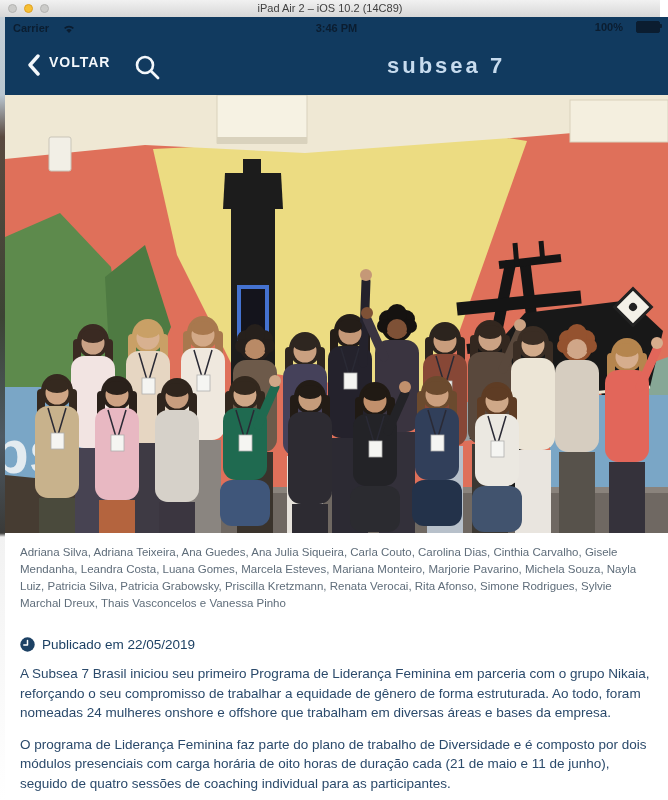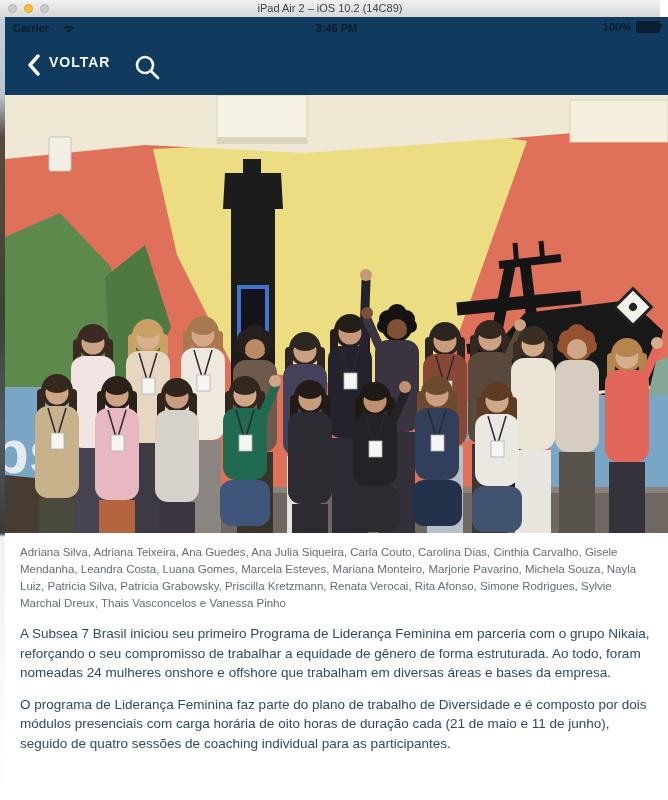--- a/index.html
+++ b/index.html
@@ -16,21 +16,21 @@
     font-size:11px;color:#3f3f3f;}
   
   .left-gutter{position:absolute;left:0;top:17px;width:5px;height:783px;
     background:linear-gradient(#c6d0d8 0px,#b9c6d0 78px,#5a4a40 120px,#3c4434 300px,
       #4e5a64 420px,#3a3a38 516px,#f2f2f2 520px,#ffffff 100%);}
   
   .statusbar{position:absolute;left:5px;top:17px;width:663px;height:23px;background:var(--navy,#113a5f);
     color:#0b1d30;font-size:11px;}
   .sb-left{position:absolute;left:8px;top:5px;display:flex;align-items:center;gap:13px;font-weight:bold;}
   .sb-time{position:absolute;left:0;width:100%;top:5px;text-align:center;font-weight:bold;}
-  .sb-right{position:absolute;right:8px;top:4px;display:flex;align-items:flex-end;gap:5px;font-weight:bold;}
+  .sb-right{position:absolute;right:8px;top:4px;display:flex;align-items:flex-end;gap:13px;font-weight:bold;}
   .battery{width:22px;height:10px;border:1px solid #0b1d30;border-radius:2px;background:#0b1d30;position:relative;}
   .battery:after{content:"";position:absolute;right:-3px;top:2px;width:2px;height:4px;background:#0b1d30;border-radius:0 1px 1px 0;}
   
   .navbar{position:absolute;left:5px;top:40px;width:663px;height:55px;background:var(--navy,#113a5f);}
   .back{position:absolute;left:22px;top:14px;display:flex;gap:9px;cursor:pointer;}
   .back-label{color:#f3f7fb;font-size:14px;font-weight:bold;letter-spacing:1px;}
   .search-btn{position:absolute;left:128px;top:13px;width:28px;height:28px;cursor:pointer;}
   .logo{position:absolute;left:382px;top:13px;color:#c7dbee;font-size:22px;font-weight:bold;
     letter-spacing:3px;}
   
@@ -80,20 +80,21 @@
         <polyline points="11,2 3,11 11,20" fill="none" stroke="#f3f7fb" stroke-width="3.4" stroke-linecap="round" stroke-linejoin="round"></polyline>
       </svg>
       <span class="back-label">VOLTAR</span>
     </div>
     <div class="search-btn">
       <svg width="28" height="28" viewBox="0 0 28 28">
         <circle cx="12" cy="12" r="8" fill="none" stroke="#f3f7fb" stroke-width="2.6"></circle>
         <line x1="18" y1="18" x2="25" y2="25" stroke="#f3f7fb" stroke-width="2.8" stroke-linecap="round"></line>
       </svg>
     </div>
+    <div class="logo">subsea 7</div>
   </div>
 
   <div class="photo">
     <svg id="photo-svg" width="663" height="438" viewBox="0 0 663 438">
 
       <rect x="0" y="0" width="663" height="438" fill="#df705a"></rect>
 
       <polygon points="148,54 470,38 522,46 430,305 228,272 172,160" fill="#ecdc82"></polygon>
 
       <polygon points="0,142 55,118 106,172 120,262 95,332 0,332" fill="#5d8a4c"></polygon>
@@ -368,17 +369,24 @@
             <rect x="486" y="346" width="13" height="16" fill="#f5f5f2" stroke="#b0b0ae" stroke-width="0.8"></rect>
             <circle cx="492" cy="306" r="11.5" fill="#cfa888"></circle>
             <ellipse cx="492" cy="299" rx="12" ry="7" fill="#5e3c24"></ellipse>
           </g>
         </g>
     </svg>
   </div>
 
   <div class="article">
     <div class="caption">Adriana Silva, Adriana Teixeira, Ana Guedes, Ana Julia Siqueira, Carla Couto, Carolina Dias, Cinthia Carvalho, Gisele Mendanha, Leandra Costa, Luana Gomes, Marcela Esteves, Mariana Monteiro, Marjorie Pavarino, Michela Souza, Nayla Luiz, Patricia Silva, Patricia Grabowsky, Priscilla Kretzmann, Renata Verocai, Rita Afonso, Simone Rodrigues, Sylvie Marchal Dreux, Thais Vasconcelos e Vanessa Pinho</div>
+    <div class="meta">
+      <svg width="15" height="15" viewBox="0 0 15 15">
+        <circle cx="7.5" cy="7.5" r="7.2" fill="#1d4164"></circle>
+        <path d="M7.5 3.4 L7.5 8 L3.8 8" stroke="#ffffff" stroke-width="1.5" fill="none" stroke-linecap="round" stroke-linejoin="round"></path>
+      </svg>
+      <span class="meta-text">Publicado em 22/05/2019</span>
+    </div>
     <div class="para">A Subsea 7 Brasil iniciou seu primeiro Programa de Liderança Feminina em parceria com o grupo Nikaia, reforçando o seu compromisso de trabalhar a equidade de gênero de forma estruturada. Ao todo, foram nomeadas 24 mulheres onshore e offshore que trabalham em diversas áreas e bases da empresa.</div>
     <div class="para">O programa de Liderança Feminina faz parte do plano de trabalho de Diversidade e é composto por dois módulos presenciais com carga horária de oito horas de duração cada (21 de maio e 11 de junho), seguido de quatro sessões de coaching individual para as participantes.</div>
   </div>
 
 </div>
 
 </body></html>

